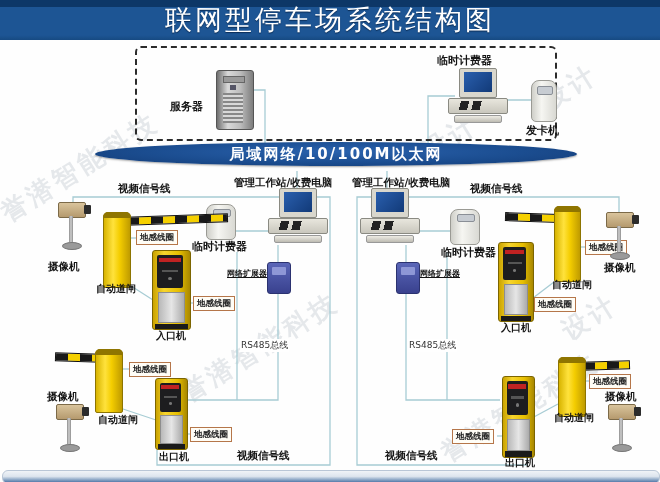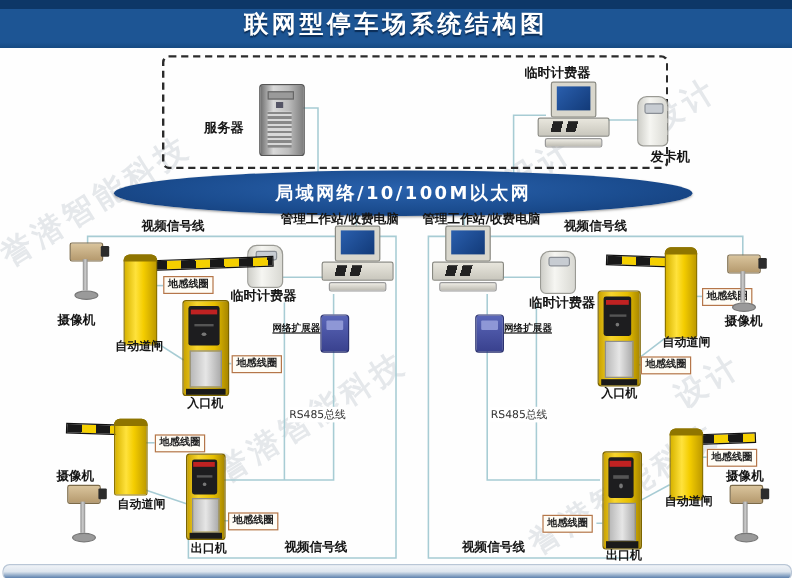--- a/index.html
+++ b/index.html
@@ -2,25 +2,25 @@
 <html><head>
 <meta charset="utf-8">
 <style>
   html,body{margin:0;padding:0;background:#fff;}
   .stage{position:relative;width:660px;height:482px;background:#fefefe;overflow:hidden;
          font-family:"DejaVu Sans","Liberation Sans",sans-serif;color:#111;}
   
   .titlebar{position:absolute;left:0;top:0;width:660px;height:40px;
     background:linear-gradient(180deg,#0d3767 0%,#0d3767 18%,#1d5594 18%,#1d5594 88%,#164a82 100%);
     display:flex;align-items:center;justify-content:center;}
-  .titlebar .t{color:#fff;font-size:20px;font-weight:bold;letter-spacing:3px;text-shadow:0 1px 1px #0a2c55;}
+  .titlebar .t{color:#fff;font-size:27px;font-weight:normal;letter-spacing:3px;text-shadow:0 1px 1px #0a2c55;}
   
   .dashed{position:absolute;left:135px;top:46px;width:418px;height:91px;border:2px dashed #2b2b2b;border-radius:6px;}
   
-  .ellipse{position:absolute;left:95px;top:142px;width:482px;height:38px;border-radius:50%;
+  .ellipse{position:absolute;left:95px;top:142px;width:482px;height:24px;border-radius:50%;
     background:radial-gradient(ellipse at 50% 40%,#2a62ad 0%,#1b4d90 55%,#123a74 100%);
     display:flex;align-items:center;justify-content:center;box-shadow:0 1px 2px rgba(0,0,0,.35);}
   .ellipse .t{color:#fff;font-size:15px;font-weight:bold;letter-spacing:2px;}
   
   .lbl{position:absolute;font-size:10.5px;font-weight:bold;white-space:nowrap;color:#151515;}
   .lbl.small{font-size:8px;text-decoration:underline;}
   .lbl.rs{font-size:9px;font-weight:normal;color:#333;background:#fff;padding:0 1px;}
   .loopbox{position:absolute;font-size:8.5px;font-weight:bold;color:#222;background:#fffdf6;
     border:1px solid #b5764a;padding:1px 3px;white-space:nowrap;line-height:11px;}
   
@@ -142,21 +142,21 @@
         <div class="scr"></div>
       </div>
     <div class="case">
         <div class="vent"></div>
       </div>
     <div class="kb"></div>
   </div>
   <div class="wdev" style="left:531px;top:80px;width:24px;height:40px;">
       <div class="win"></div>
     </div>
-  <div class="lbl" style="left:542px;top:123px;font-size:11px;">发卡机</div>
+  <div class="lbl" style="left:526px;top:123px;font-size:11px;">发卡机</div>
 
   <div class="ellipse">
     <span class="t">局域网络/10/100M以太网</span>
   </div>
 
   <div class="lbl" style="left:234px;top:176px;">管理工作站/收费电脑</div>
   <div class="lbl" style="left:352px;top:176px;">管理工作站/收费电脑</div>
   <div class="pc" style="left:266px;top:188px;">
     <div class="mon">
         <div class="scr"></div>

